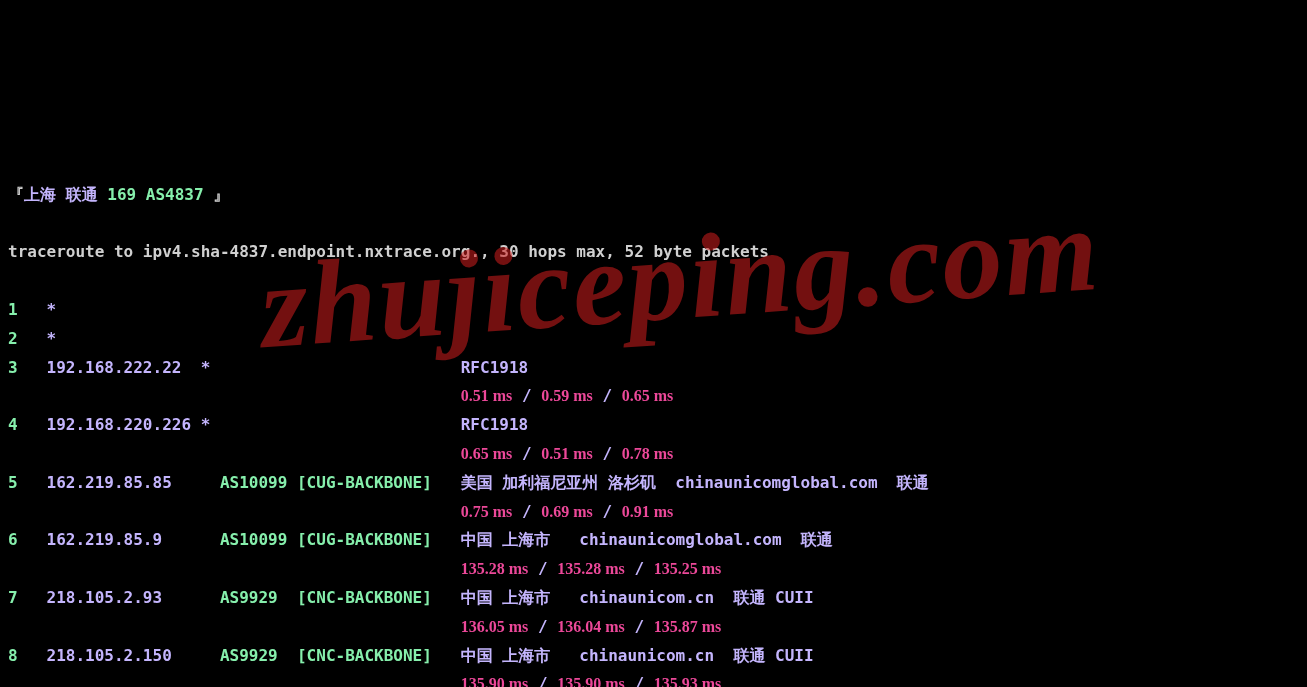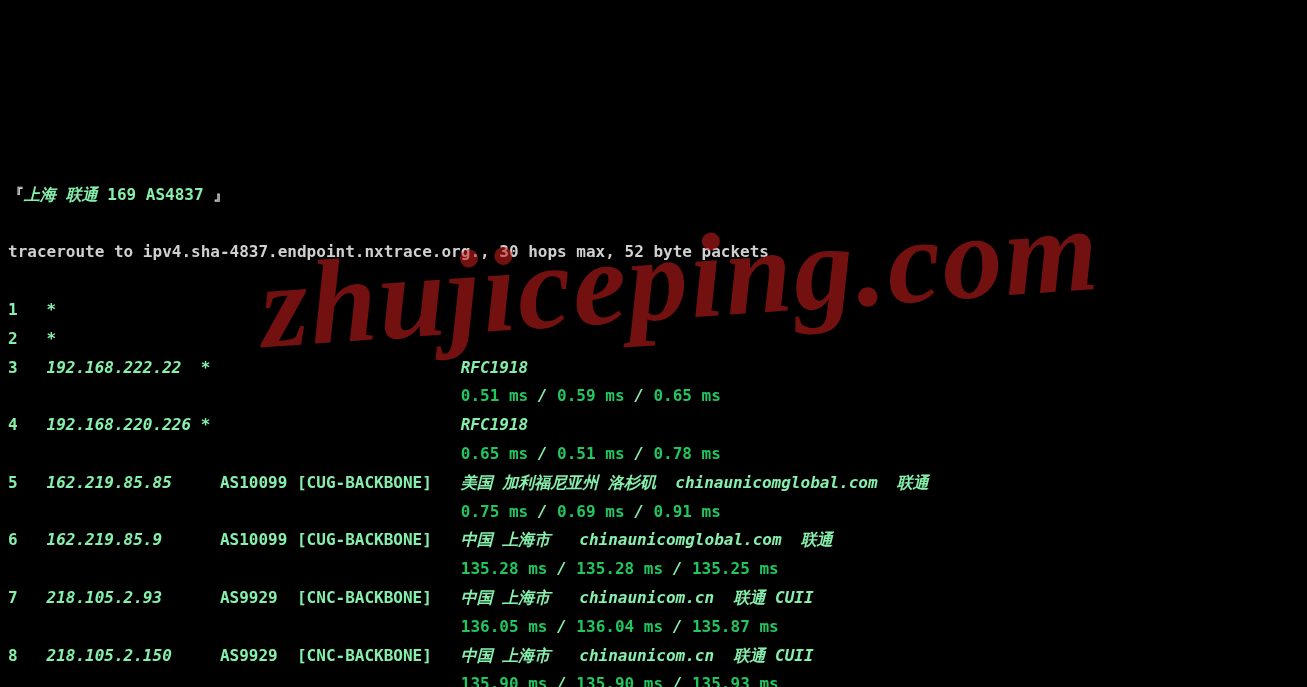--- a/index.html
+++ b/index.html
@@ -13,22 +13,22 @@
     line-height: 1.8;
     white-space: pre;
     width: 1307px;
     height: 687px;
     box-sizing: border-box;
     position: relative;
     overflow: hidden;
   }
   .row { display: block; }
   .yellow { color: #86efac; }
-  .cyan   { color: #22c55e; }
-  .white  { color: #86efac; font-style: italic; }
+  .cyan   { color: #ec4899; font-family: Liberation Serif, serif; }
+  .white  { color: #c4b5fd; }
   .gray   { color: #d0d0d0; }
   .hopnum { display:inline-block; width: 2ch; }
   .ip     { display:inline-block; width: 16ch; }
   .flag   { display:inline-block; width:  2ch; }
   .asn    { display:inline-block; width:  8ch; }
   .net    { display:inline-block; width: 17ch; }
   .watermark {
     position: absolute;
     left: 260px;
     top: 170px;

